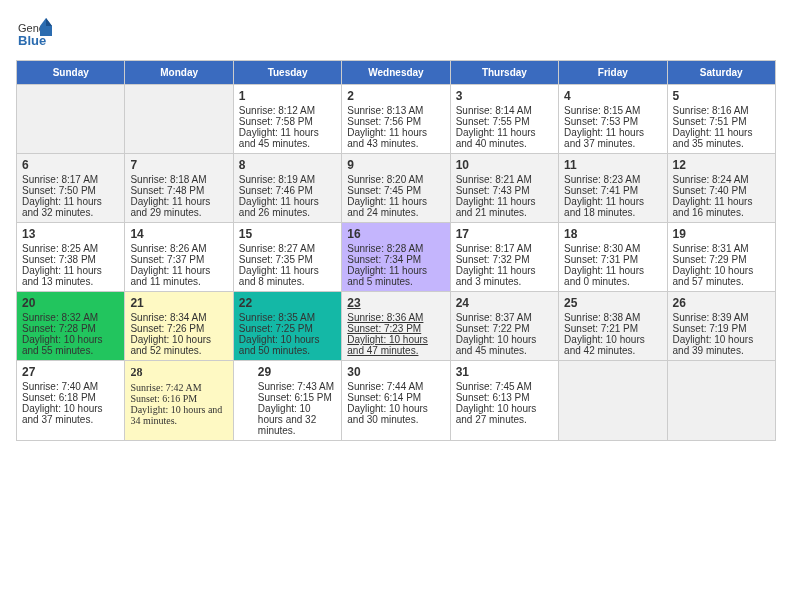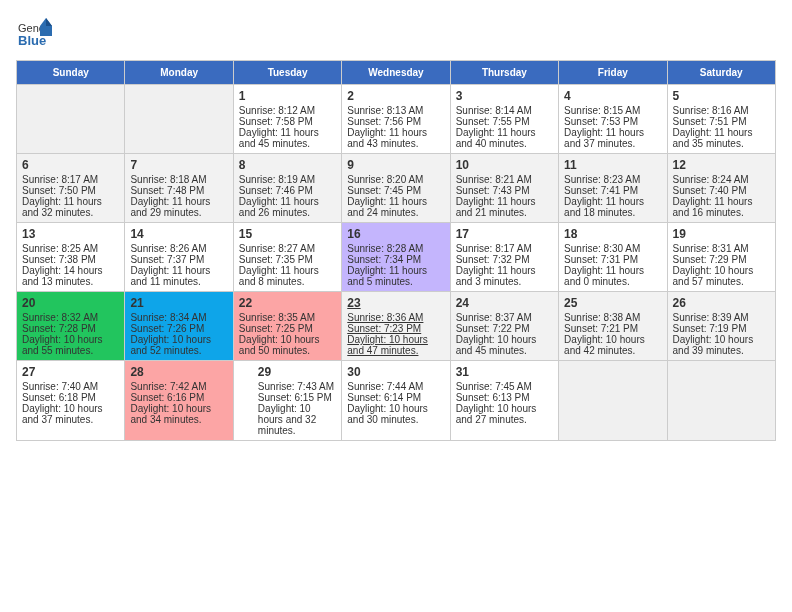--- a/index.html
+++ b/index.html
@@ -100,40 +100,40 @@
       <tr>
         <td style="background: rgb(242, 242, 242);"><span class="day-num">6</span><span>Sunrise: 8:17 AM</span><br><span>Sunset: 7:50 PM</span><br><span>Daylight: 11 hours and 32 minutes.</span></td>
         <td style="background: rgb(242, 242, 242);"><span class="day-num">7</span><span>Sunrise: 8:18 AM</span><br><span>Sunset: 7:48 PM</span><br><span>Daylight: 11 hours and 29 minutes.</span></td>
         <td style="background: rgb(242, 242, 242);"><span class="day-num">8</span><span>Sunrise: 8:19 AM</span><br><span>Sunset: 7:46 PM</span><br><span>Daylight: 11 hours and 26 minutes.</span></td>
         <td style="background: rgb(242, 242, 242);"><span class="day-num">9</span><span>Sunrise: 8:20 AM</span><br><span>Sunset: 7:45 PM</span><br><span>Daylight: 11 hours and 24 minutes.</span></td>
         <td style="background: rgb(242, 242, 242);"><span class="day-num">10</span><span>Sunrise: 8:21 AM</span><br><span>Sunset: 7:43 PM</span><br><span>Daylight: 11 hours and 21 minutes.</span></td>
         <td style="background: rgb(242, 242, 242);"><span class="day-num">11</span><span>Sunrise: 8:23 AM</span><br><span>Sunset: 7:41 PM</span><br><span>Daylight: 11 hours and 18 minutes.</span></td>
         <td style="background: rgb(242, 242, 242);"><span class="day-num">12</span><span>Sunrise: 8:24 AM</span><br><span>Sunset: 7:40 PM</span><br><span>Daylight: 11 hours and 16 minutes.</span></td>
       </tr>
       <tr>
-        <td style="background: rgb(255, 255, 255);"><span class="day-num">13</span><span>Sunrise: 8:25 AM</span><br><span>Sunset: 7:38 PM</span><br><span>Daylight: 14 hours and 13 minutes.</span></td>
+        <td style="background: rgb(255, 255, 255);"><span class="day-num">13</span><span>Sunrise: 8:25 AM</span><br><span>Sunset: 7:38 PM</span><br><span>Daylight: 11 hours and 13 minutes.</span></td>
         <td style="background: rgb(255, 255, 255);"><span class="day-num">14</span><span>Sunrise: 8:26 AM</span><br><span>Sunset: 7:37 PM</span><br><span>Daylight: 11 hours and 11 minutes.</span></td>
         <td style="background: rgb(255, 255, 255);"><span class="day-num">15</span><span>Sunrise: 8:27 AM</span><br><span>Sunset: 7:35 PM</span><br><span>Daylight: 11 hours and 8 minutes.</span></td>
         <td style="background: #c4b5fd;"><span class="day-num">16</span><span>Sunrise: 8:28 AM</span><br><span>Sunset: 7:34 PM</span><br><span>Daylight: 11 hours and 5 minutes.</span></td>
         <td style="background: rgb(255, 255, 255);"><span class="day-num">17</span><span>Sunrise: 8:17 AM</span><br><span>Sunset: 7:32 PM</span><br><span>Daylight: 11 hours and 3 minutes.</span></td>
         <td style="background: rgb(255, 255, 255);"><span class="day-num">18</span><span>Sunrise: 8:30 AM</span><br><span>Sunset: 7:31 PM</span><br><span>Daylight: 11 hours and 0 minutes.</span></td>
         <td style="background: rgb(255, 255, 255);"><span class="day-num">19</span><span>Sunrise: 8:31 AM</span><br><span>Sunset: 7:29 PM</span><br><span>Daylight: 10 hours and 57 minutes.</span></td>
       </tr>
       <tr>
         <td style="background: #22c55e;"><span class="day-num">20</span><span>Sunrise: 8:32 AM</span><br><span>Sunset: 7:28 PM</span><br><span>Daylight: 10 hours and 55 minutes.</span></td>
-        <td style="background: #0ea5e9;"><span class="day-num">21</span><span>Sunrise: 8:34 AM</span><br><span>Sunset: 7:26 PM</span><br><span>Daylight: 10 hours and 52 minutes.</span></td>
-        <td style="background: #fca5a5;"><span class="day-num">22</span><span>Sunrise: 8:35 AM</span><br><span>Sunset: 7:25 PM</span><br><span>Daylight: 10 hours and 50 minutes.</span></td>
+        <td style="background: #fef9c3;"><span class="day-num">21</span><span>Sunrise: 8:34 AM</span><br><span>Sunset: 7:26 PM</span><br><span>Daylight: 10 hours and 52 minutes.</span></td>
+        <td style="background: #14b8a6;"><span class="day-num">22</span><span>Sunrise: 8:35 AM</span><br><span>Sunset: 7:25 PM</span><br><span>Daylight: 10 hours and 50 minutes.</span></td>
         <td style="background: rgb(242, 242, 242); text-decoration: underline;"><span class="day-num">23</span><span>Sunrise: 8:36 AM</span><br><span>Sunset: 7:23 PM</span><br><span>Daylight: 10 hours and 47 minutes.</span></td>
         <td style="background: rgb(242, 242, 242); margin-top: 24px;"><span class="day-num">24</span><span>Sunrise: 8:37 AM</span><br><span>Sunset: 7:22 PM</span><br><span>Daylight: 10 hours and 45 minutes.</span></td>
         <td style="background: rgb(242, 242, 242);"><span class="day-num">25</span><span>Sunrise: 8:38 AM</span><br><span>Sunset: 7:21 PM</span><br><span>Daylight: 10 hours and 42 minutes.</span></td>
         <td style="background: rgb(242, 242, 242);"><span class="day-num">26</span><span>Sunrise: 8:39 AM</span><br><span>Sunset: 7:19 PM</span><br><span>Daylight: 10 hours and 39 minutes.</span></td>
       </tr>
       <tr>
         <td style="background: rgb(255, 255, 255);"><span class="day-num">27</span><span>Sunrise: 7:40 AM</span><br><span>Sunset: 6:18 PM</span><br><span>Daylight: 10 hours and 37 minutes.</span></td>
-        <td style="background: #fca5a5;"><span class="day-num">28</span><span>Sunrise: 7:42 AM</span><br><span>Sunset: 6:16 PM</span><br><span>Daylight: 10 hours and 34 minutes.</span></td>
+        <td style="background: #fef9c3; font-family: Liberation Serif, serif;"><span class="day-num">28</span><span>Sunrise: 7:42 AM</span><br><span>Sunset: 6:16 PM</span><br><span>Daylight: 10 hours and 34 minutes.</span></td>
         <td style="background: rgb(255, 255, 255); padding-left: 24px;"><span class="day-num">29</span><span>Sunrise: 7:43 AM</span><br><span>Sunset: 6:15 PM</span><br><span>Daylight: 10 hours and 32 minutes.</span></td>
         <td style="background: rgb(255, 255, 255);"><span class="day-num">30</span><span>Sunrise: 7:44 AM</span><br><span>Sunset: 6:14 PM</span><br><span>Daylight: 10 hours and 30 minutes.</span></td>
         <td style="background: rgb(255, 255, 255);"><span class="day-num">31</span><span>Sunrise: 7:45 AM</span><br><span>Sunset: 6:13 PM</span><br><span>Daylight: 10 hours and 27 minutes.</span></td>
         <td class="empty" style="background: rgb(240, 240, 240);"></td>
         <td class="empty" style="background: rgb(240, 240, 240);"></td>
       </tr>
     </tbody>
 </table>
 
 </body></html>

